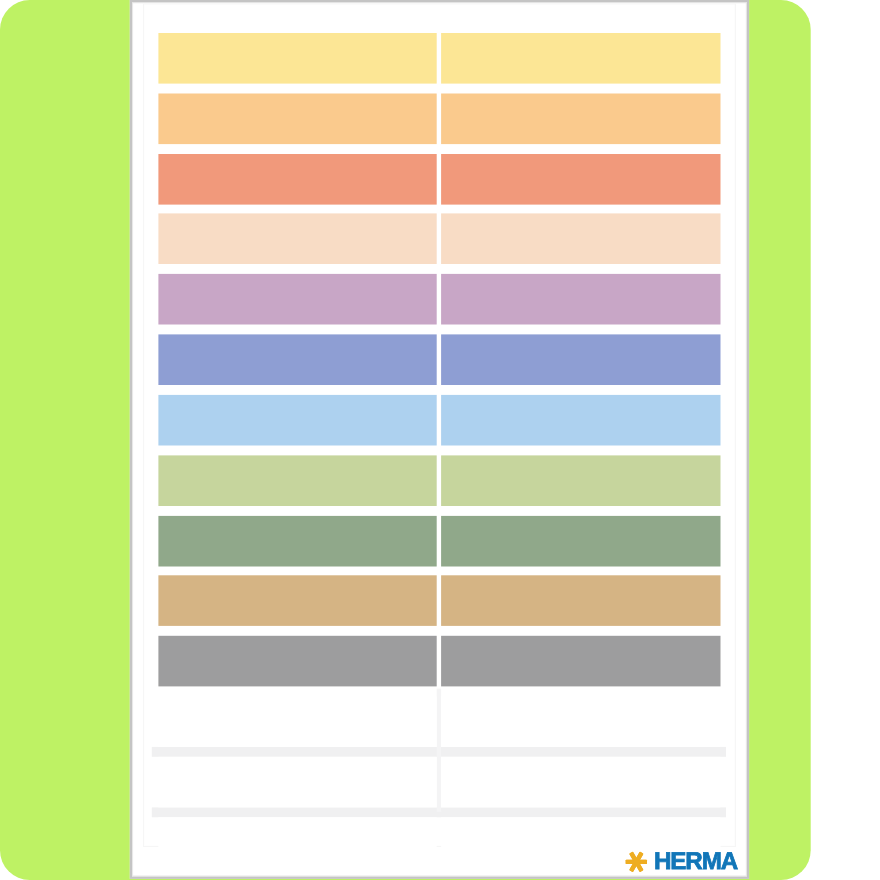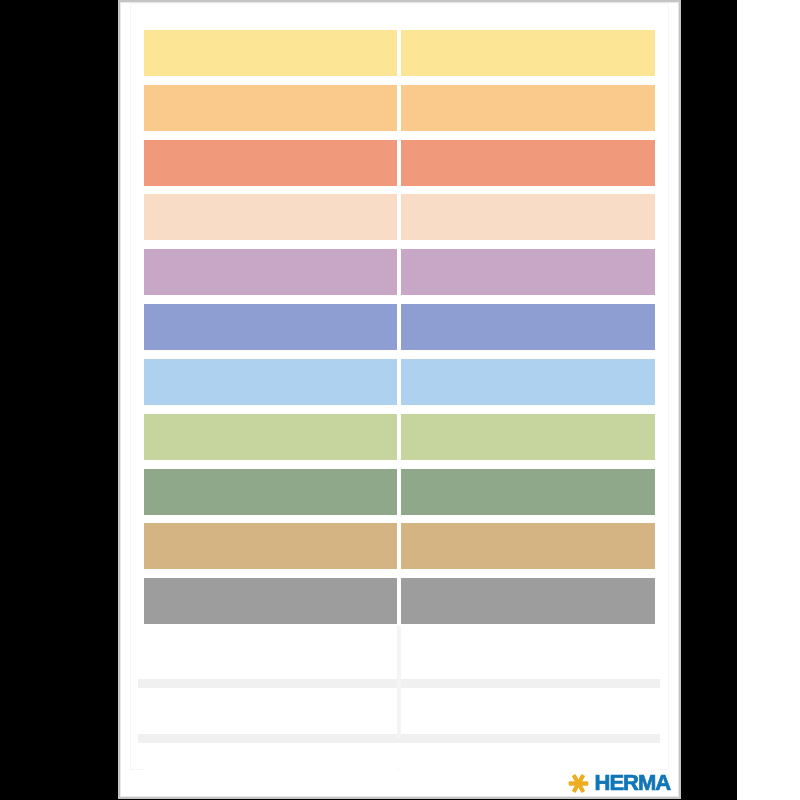--- a/index.html
+++ b/index.html
@@ -1,21 +1,21 @@
 <!DOCTYPE html>
 <html><head>
 <meta charset="utf-8">
 <title>HERMA coloured label sheet</title>
 <style>
   html,body{margin:0;padding:0;background:#ffffff;}
   body{
     width:800px;height:800px;overflow:hidden;
     font-family:"Liberation Sans",sans-serif;
   }
-  #stage{position:relative;width:737px;height:800px;background:#000000;}
+  #stage{position:relative;width:737px;height:800px;background:#bef264;border-radius:27px;}
 
   
   .sheet-outer{
     position:absolute;
     left:118px;top:0px;width:563px;height:799px;
     background:#ffffff;
     border:2px solid #c4c4c4;
     box-shadow:inset 0 0 0 1px #e8e8e8;
     box-sizing:border-box;
   }

